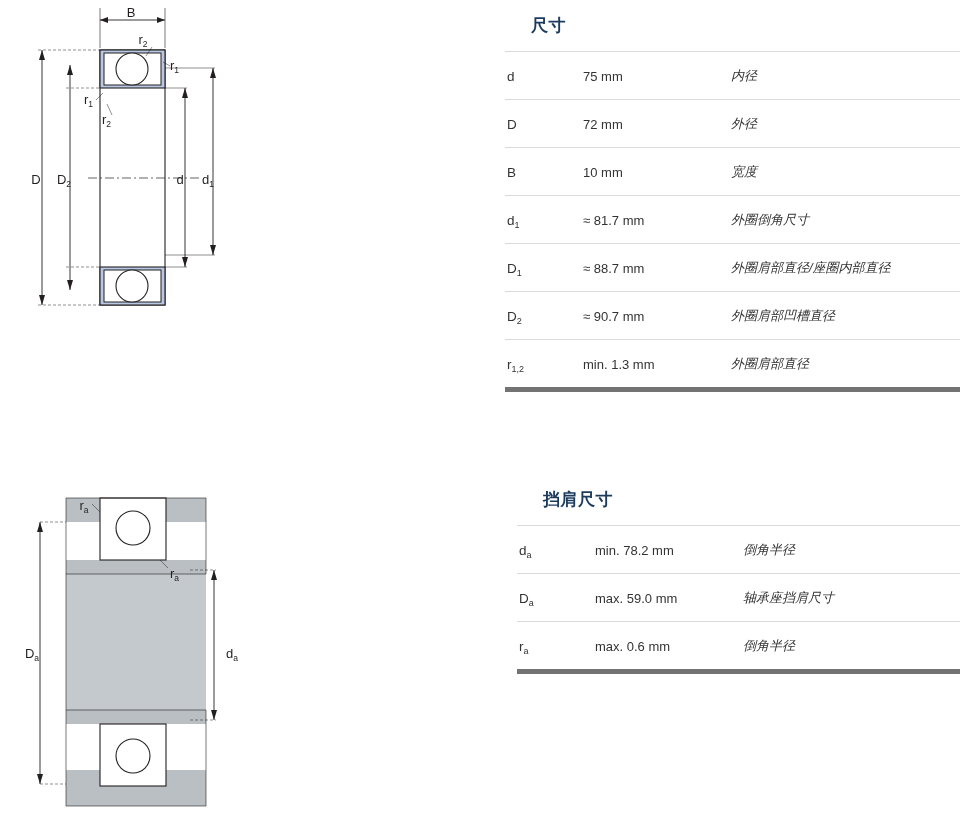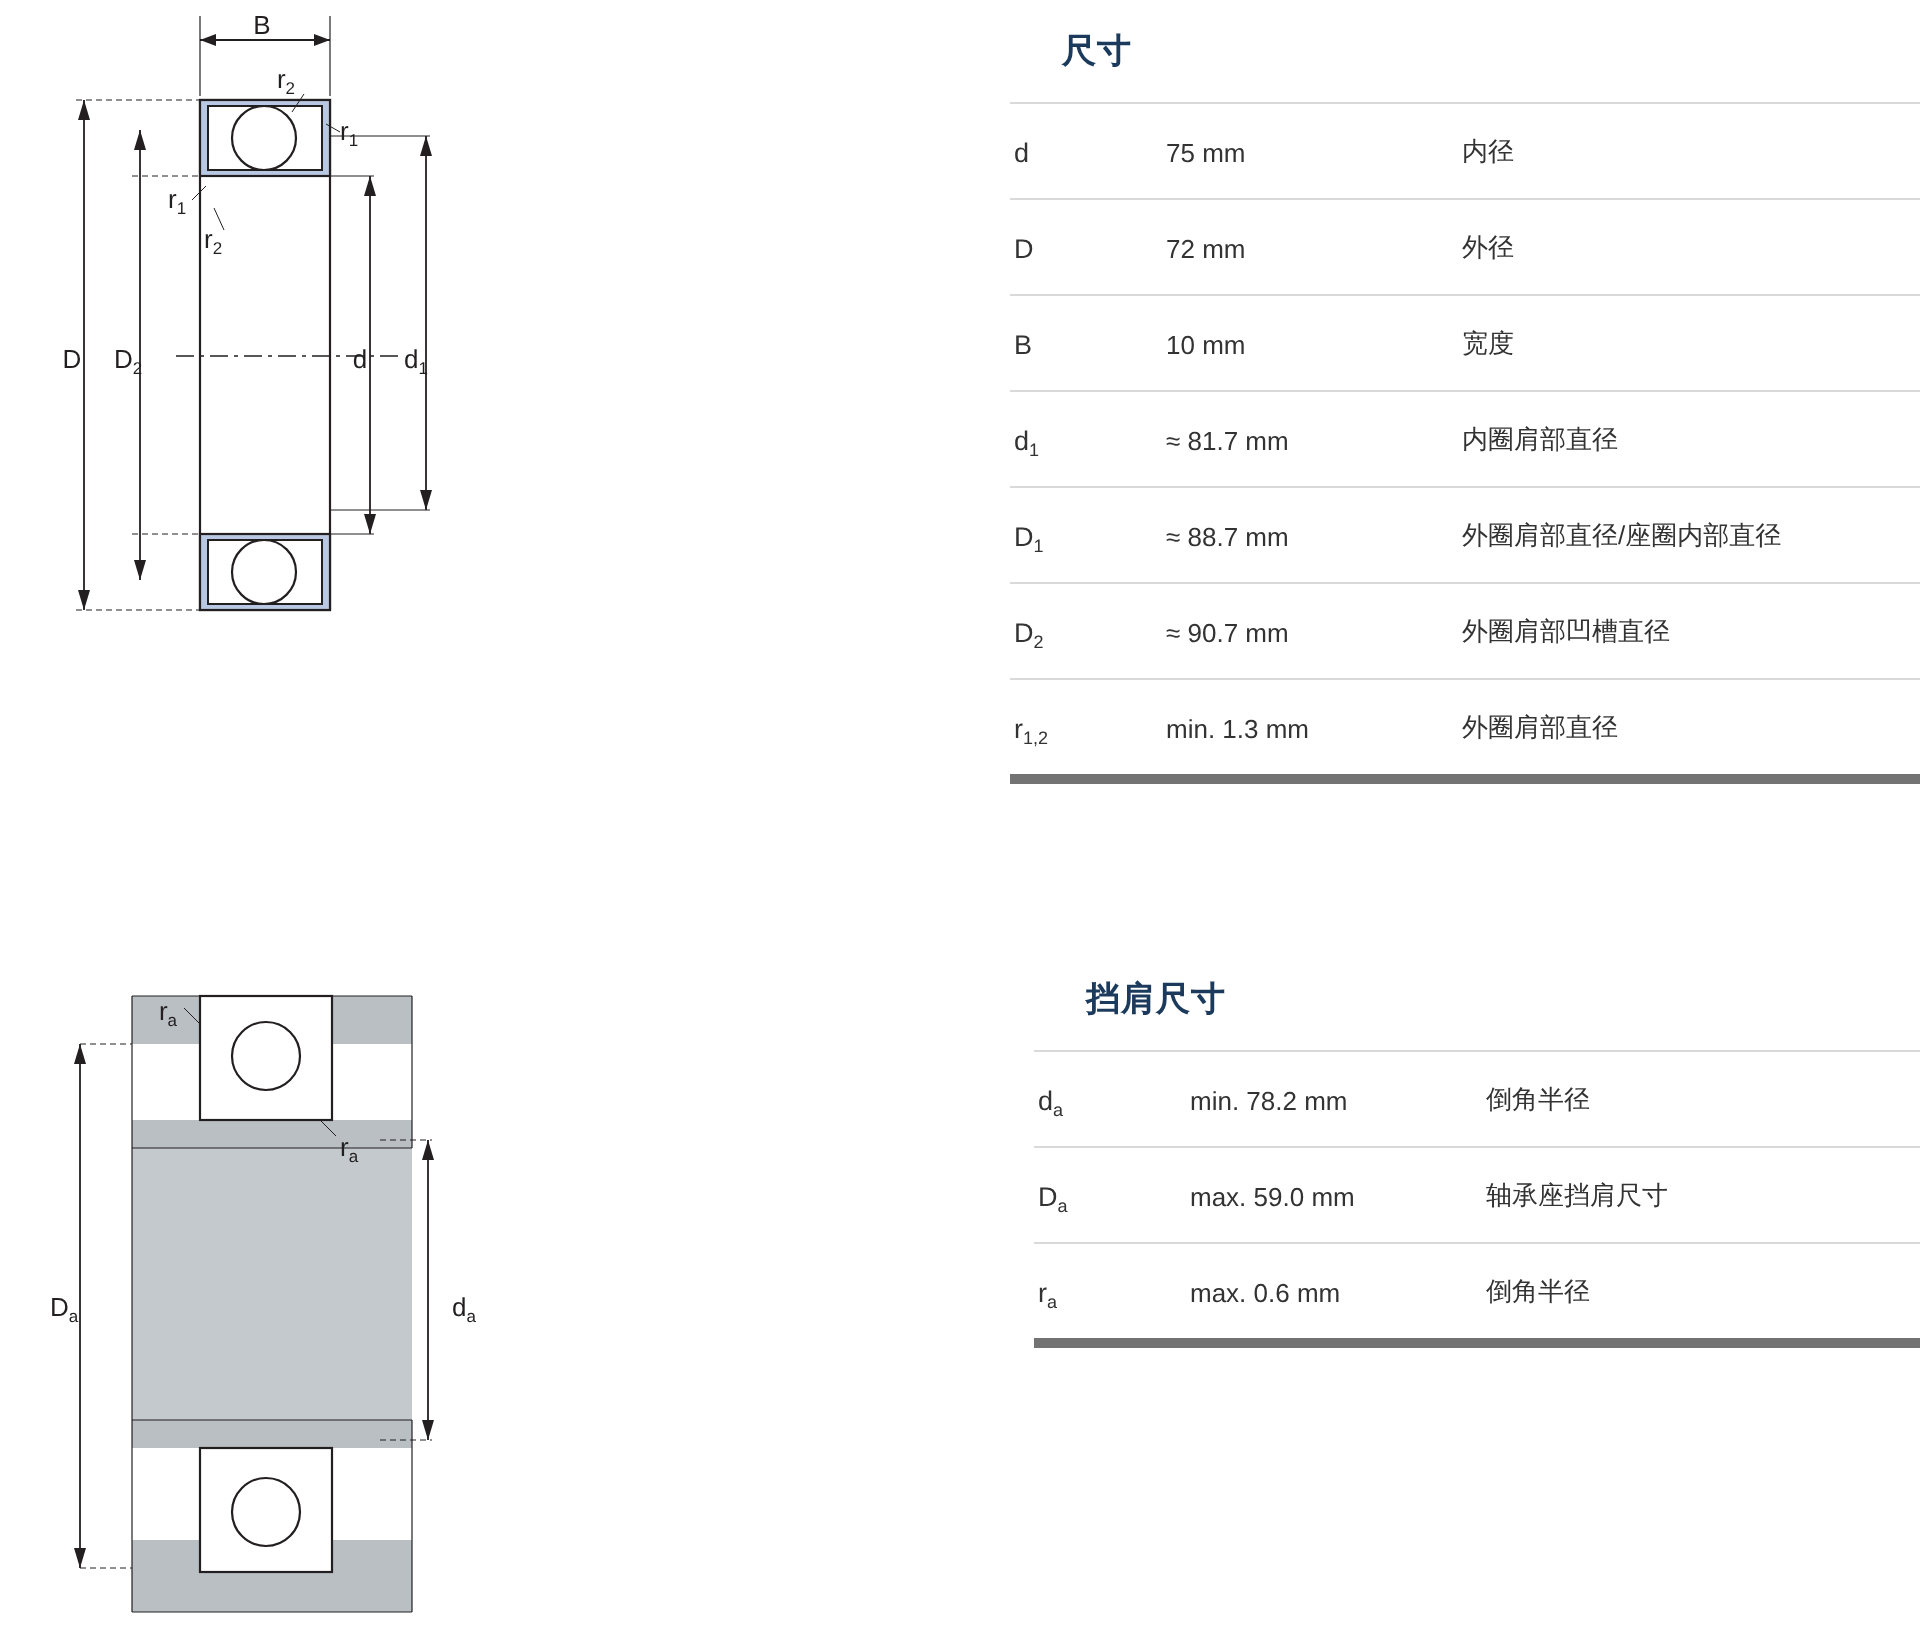--- a/index.html
+++ b/index.html
@@ -53,21 +53,21 @@
     border-bottom: 5px solid #737373;
   }
   .spec-table td {
     padding: 15px 0 14px 0;
     font-size: 13px;
     vertical-align: middle;
     color: #333333;
   }
   .col-sym { width: 78px; padding-left: 2px !important; }
   .col-val { width: 148px; }
-  .col-desc { width: 229px; }
+  .col-desc { width: 229px; font-style: italic; }
   .sym {
     font-size: 13.5px;
     color: #333;
   }
   .sym sub {
     font-size: 9px;
     vertical-align: baseline;
     position: relative;
     bottom: -3px;
   }
@@ -219,21 +219,21 @@
             <td class="col-desc">外径</td>
           </tr>
           <tr>
             <td class="col-sym"><span class="sym">B</span></td>
             <td class="col-val">10 mm</td>
             <td class="col-desc">宽度</td>
           </tr>
           <tr>
             <td class="col-sym"><span class="sym"><span>d</span><sub>1</sub></span></td>
             <td class="col-val">≈ 81.7 mm</td>
-            <td class="col-desc">内圈肩部直径</td>
+            <td class="col-desc">外圈倒角尺寸</td>
           </tr>
           <tr>
             <td class="col-sym"><span class="sym"><span>D</span><sub>1</sub></span></td>
             <td class="col-val">≈ 88.7 mm</td>
             <td class="col-desc">外圈肩部直径/座圈内部直径</td>
           </tr>
           <tr>
             <td class="col-sym"><span class="sym"><span>D</span><sub>2</sub></span></td>
             <td class="col-val">≈ 90.7 mm</td>
             <td class="col-desc">外圈肩部凹槽直径</td>

